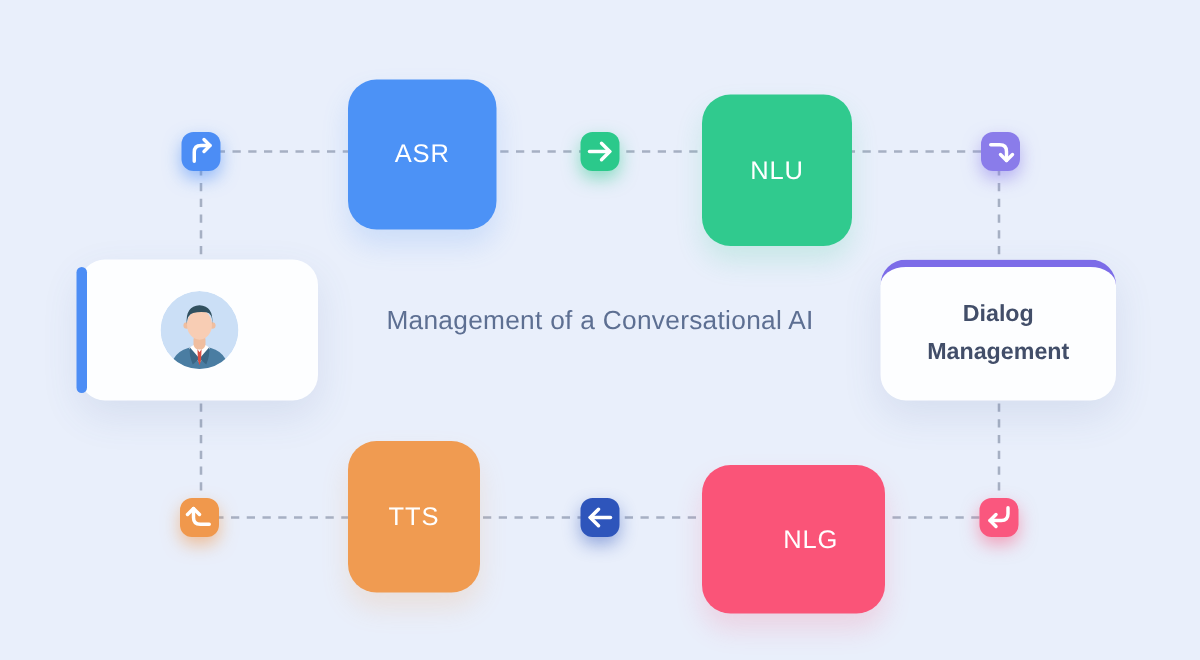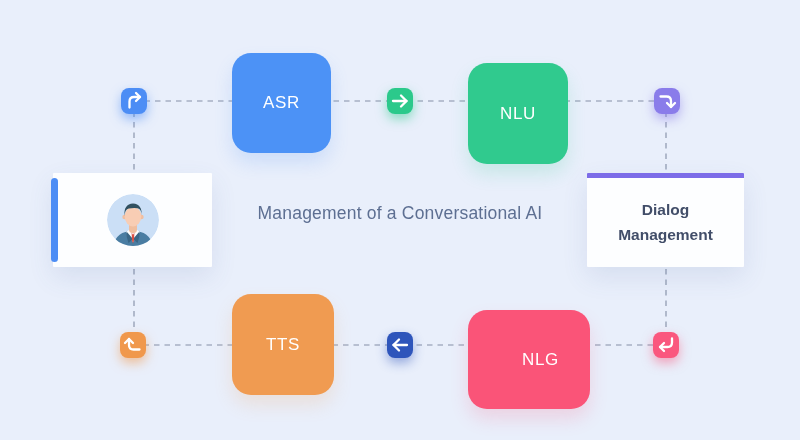--- a/index.html
+++ b/index.html
@@ -17,26 +17,26 @@
 
   
   .node{
     position:absolute;
     display:flex;align-items:center;justify-content:center;
     color:#ffffff;font-weight:normal;font-size:17px;letter-spacing:.6px;
     border-radius:19px;
   }
   .node-asr{left:232px;top:53px;width:99px;height:100px;background:#4C92F6;box-shadow:0 10px 18px rgba(76,146,246,.18);}
   .node-nlu{left:468px;top:51px;width:100px;height:101px;background:#30CA8E;box-shadow:0 10px 18px rgba(48,202,142,.18);margin-top:12px;}
-  .node-tts{left:232px;top:294px;width:102px;height:101px;background:#F09B51;box-shadow:0 10px 18px rgba(240,155,81,.18);}
+  .node-tts{left:232px;top:294px;width:88px;height:101px;background:#F09B51;box-shadow:0 10px 18px rgba(240,155,81,.18);}
   .node-nlg{left:468px;top:310px;width:99px;height:99px;background:#FA5478;box-shadow:0 10px 18px rgba(250,84,120,.18);padding-left:23px;}
 
   
   .card{
-    position:absolute;background:#FDFEFF;border-radius:1px;
+    position:absolute;background:#FDFEFF;border-radius:17px;
     box-shadow:0 10px 26px rgba(76,100,160,.12);
   }
   .card-user{left:53px;top:173px;width:159px;height:94px;display:flex;align-items:center;justify-content:center;}
   .user-accent{
     position:absolute;left:-2px;top:5px;width:7px;height:84px;
     background:#4C8DF5;border-radius:4px;
   }
   .card-dialog{
     left:587px;top:173px;width:157px;height:94px;
     border-top:5px solid #7C6CE8;

